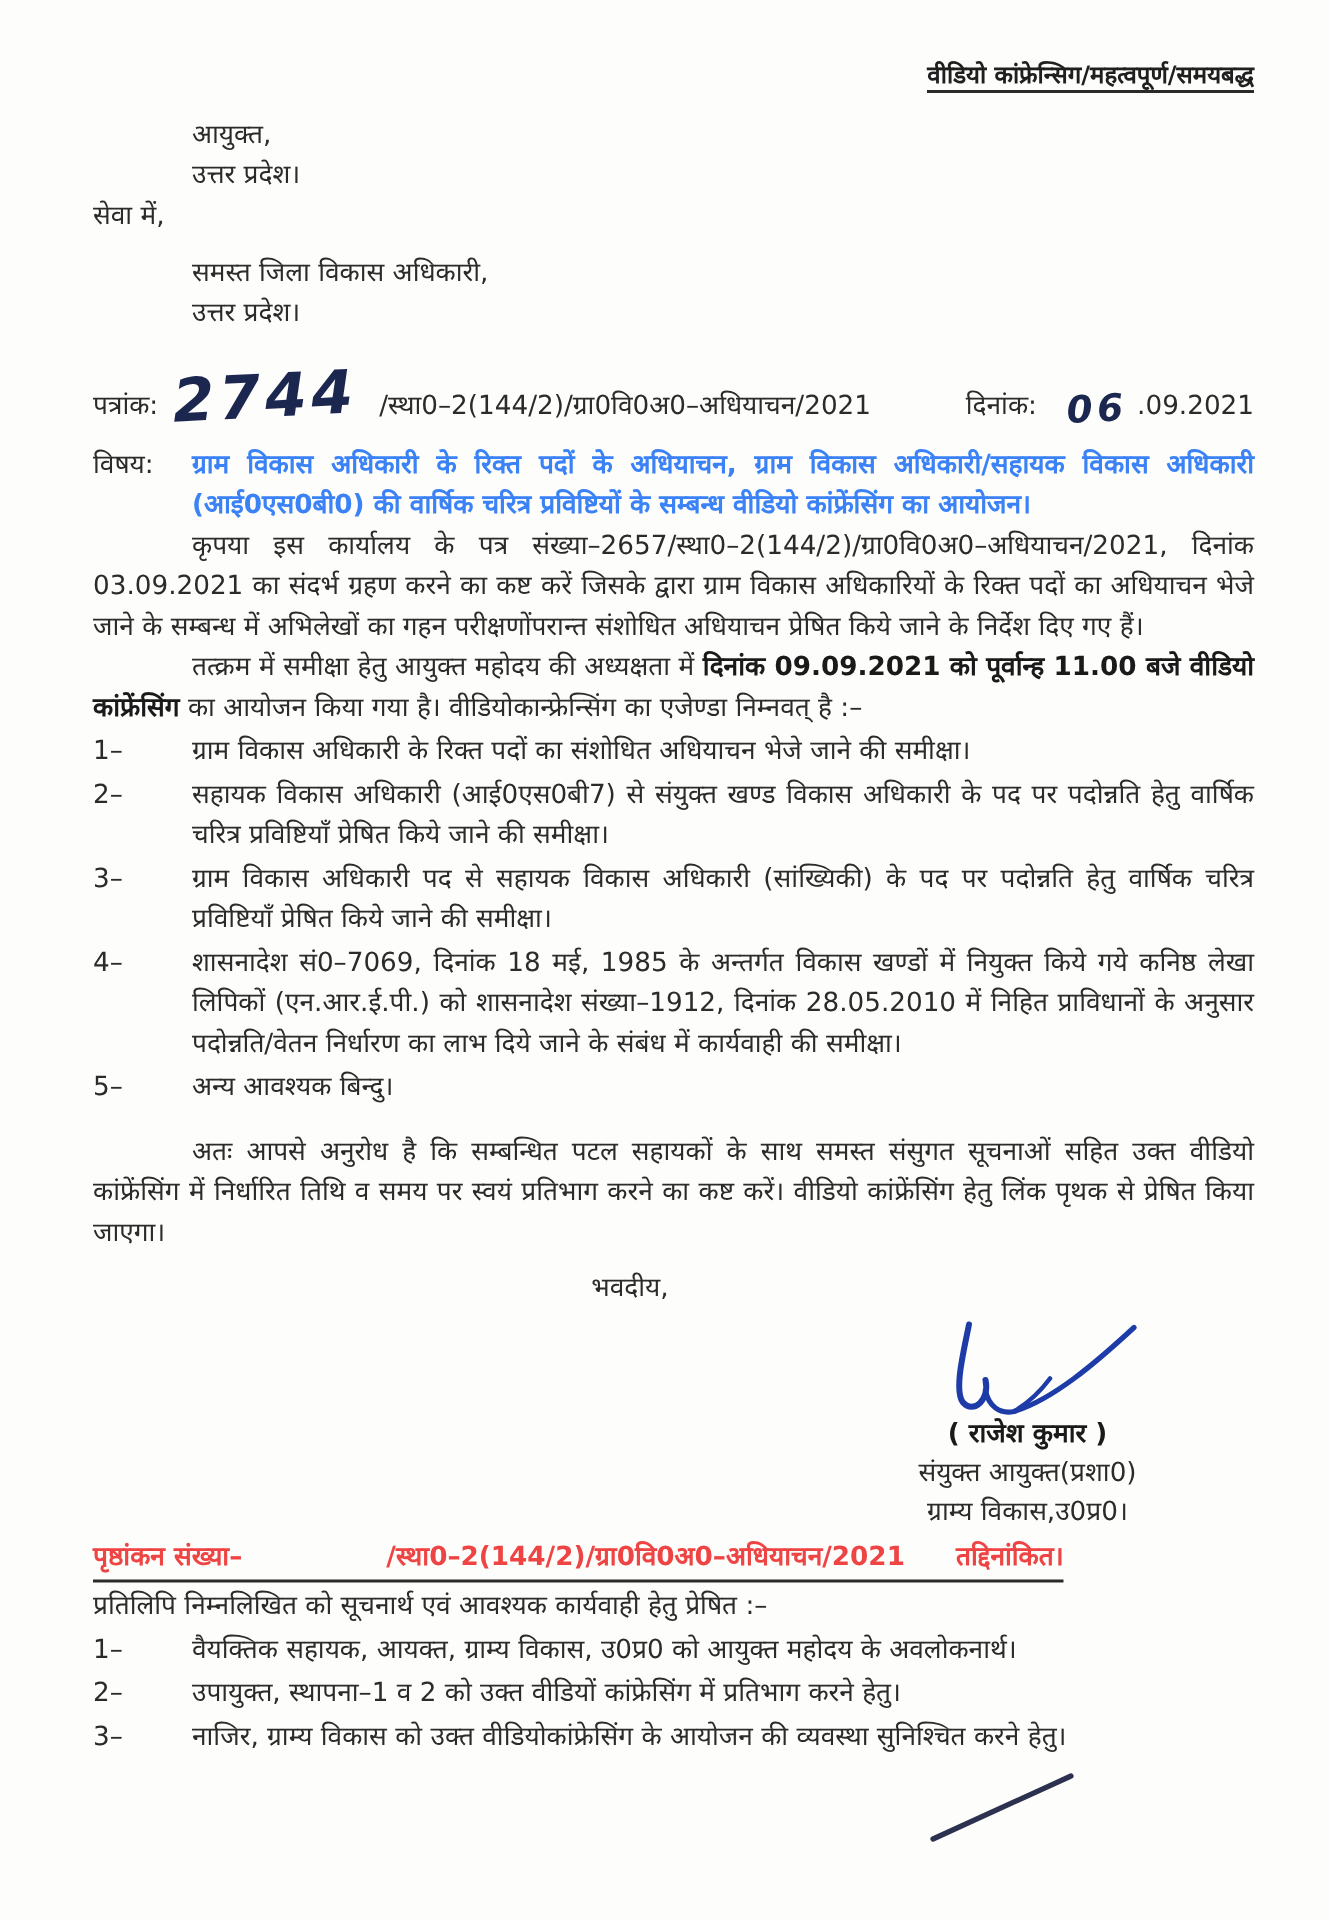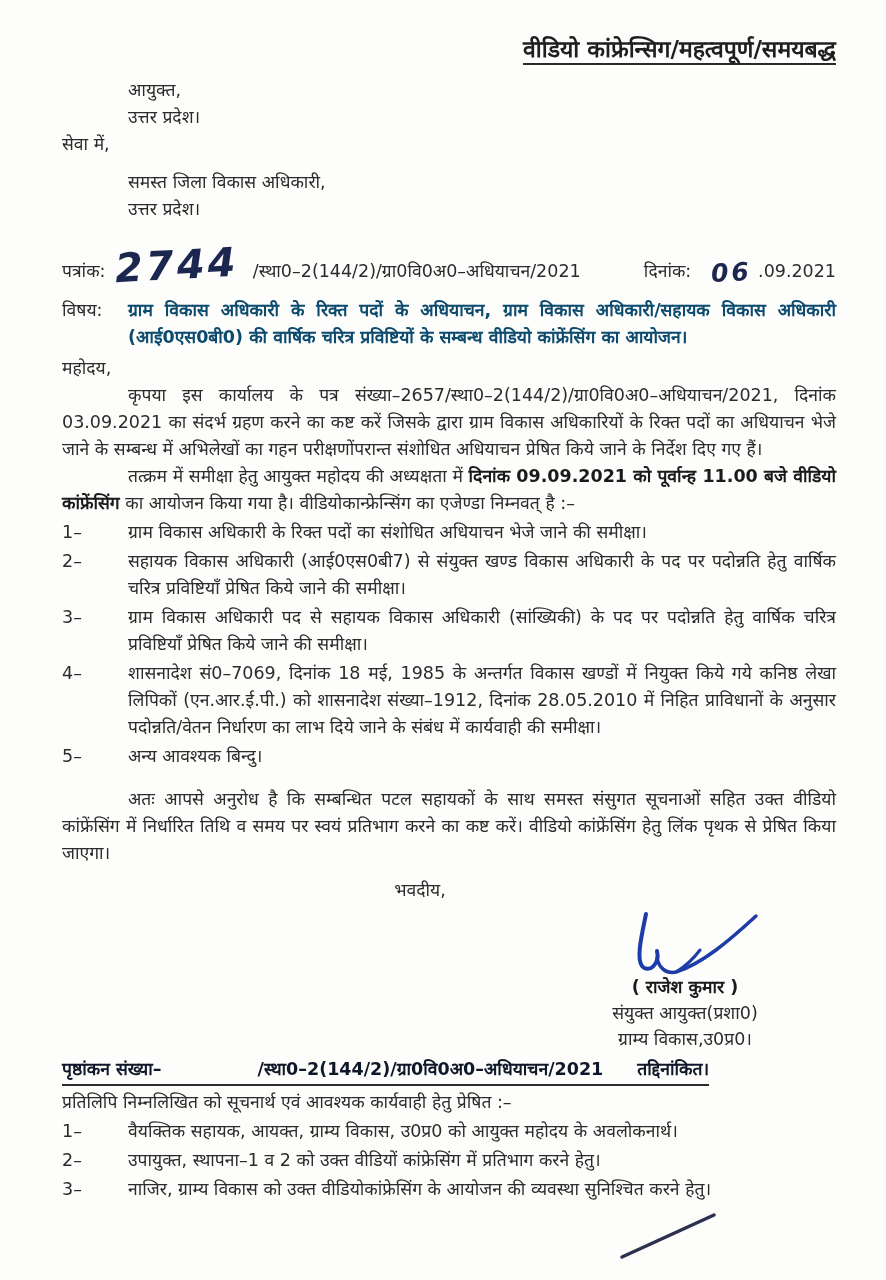--- a/index.html
+++ b/index.html
@@ -9,52 +9,52 @@
     margin:0 auto;
     background:#fdfdfb;
     color:#2b2b2b;
     font-family:"DejaVu Sans","Liberation Sans",sans-serif;
     font-size:17.5px;
     line-height:27px;
     box-sizing:border-box;
     padding:36px 50px 0 62px;
     overflow:hidden;
   }
-  .classification{text-align:right;font-weight:700;font-size:23px;color:#1f1f1f;}
+  .classification{text-align:right;font-weight:700;font-size:16px;color:#1f1f1f;}
   .classification .u{border-bottom:2px solid #2a2a2a;padding-bottom:1px;}
   .from{margin-top:14px;}
   .ind{margin-left:66px;margin-top:11px;}
   .ref-row{margin-top:14px;display:flex;align-items:flex-end;height:48px;}
   .hand{
     font-style:italic;font-weight:700;color:#1c2750;
     display:inline-block;line-height:1;letter-spacing:3px;
     transform:rotate(-3deg);
   }
   .hand-big{font-size:40px;margin:0 14px 0 10px;}
   .hand-small{font-size:25px;margin:0 6px 0 10px;}
   .ref-date{margin-left:auto;margin-right:10px;}
   .subject-row{display:flex;margin-top:12px;}
   .subject-row .lbl{width:66px;flex:none;}
-  .subject-row .txt{flex:1;font-weight:700;text-align:justify;color:#0c4a6e;}
+  .subject-row .txt{flex:1;font-weight:700;text-align:justify;color:#3b82f6;}
   .salutation{margin-top:4px;}
   .para{text-align:justify;}
   .para.indent{text-indent:66px;}
   .b{font-weight:700;color:#1a1a1a;}
   .list{margin-top:2px;}
   .li{display:flex;margin-bottom:2px;}
   .li .num{width:66px;flex:none;}
   .li .txt{flex:1;text-align:justify;}
   .para3{margin-top:16px;}
   .closing{text-align:center;margin-right:58px;margin-top:10px;}
   .sig-block{width:250px;margin:2px 26px 0 auto;text-align:center;}
   .sig-block svg{display:block;margin:0 auto -6px auto;}
   .sig-lines div{line-height:26px;}
   .endorse-wrap{margin-top:4px;}
   .endorse{
-    display:inline-block;font-weight:700;color:#0f172a;
+    display:inline-block;font-weight:700;color:#ef4444;
     border-bottom:2px solid #2b2b2b;padding-bottom:1px;
   }
   .endorse .gap1{display:inline-block;width:96px;}
   .endorse .gap2{display:inline-block;width:34px;}
   .copies-heading{margin-top:3px;}
   .bottom-sig{width:260px;margin:6px 52px 0 auto;text-align:center;position:relative;}
   .bottom-sig svg{display:block;margin:0 auto -8px 90px;}
 </style>
 </head>
 <body>
@@ -84,21 +84,20 @@
     <span class="ref-date">दिनांक:</span>
     <span class="hand hand-small">06</span>
     <span>.09.2021</span>
   </div>
 
   <div class="subject-row">
     <span class="lbl">विषय:</span>
     <span class="txt">ग्राम विकास अधिकारी के रिक्त पदों के अधियाचन, ग्राम विकास अधिकारी/सहायक विकास अधिकारी (आई0एस0बी0) की वार्षिक चरित्र प्रविष्टियों के सम्बन्ध वीडियो कांफ्रेंसिंग का आयोजन।</span>
   </div>
 
-  <div class="salutation">महोदय,</div>
 
   <div class="para indent">कृपया इस कार्यालय के पत्र संख्या–2657/स्था0–2(144/2)/ग्रा0वि0अ0–अधियाचन/2021, दिनांक 03.09.2021 का संदर्भ ग्रहण करने का कष्ट करें जिसके द्वारा ग्राम विकास अधिकारियों के रिक्त पदों का अधियाचन भेजे जाने के सम्बन्ध में अभिलेखों का गहन परीक्षणोंपरान्त संशोधित अधियाचन प्रेषित किये जाने के निर्देश दिए गए हैं।</div>
 
   <div class="para indent"><span>तत्क्रम में समीक्षा हेतु आयुक्त महोदय की अध्यक्षता में </span><span class="b">दिनांक 09.09.2021 को पूर्वान्ह 11.00 बजे वीडियो कांफ्रेंसिंग</span><span> का आयोजन किया गया है। वीडियोकान्फ्रेन्सिंग का एजेण्डा निम्नवत् है :–</span></div>
 
   <div class="list">
     <div class="li">
       <span class="num">1–</span>
       <span class="txt">ग्राम विकास अधिकारी के रिक्त पदों का संशोधित अधियाचन भेजे जाने की समीक्षा।</span>
     </div>

